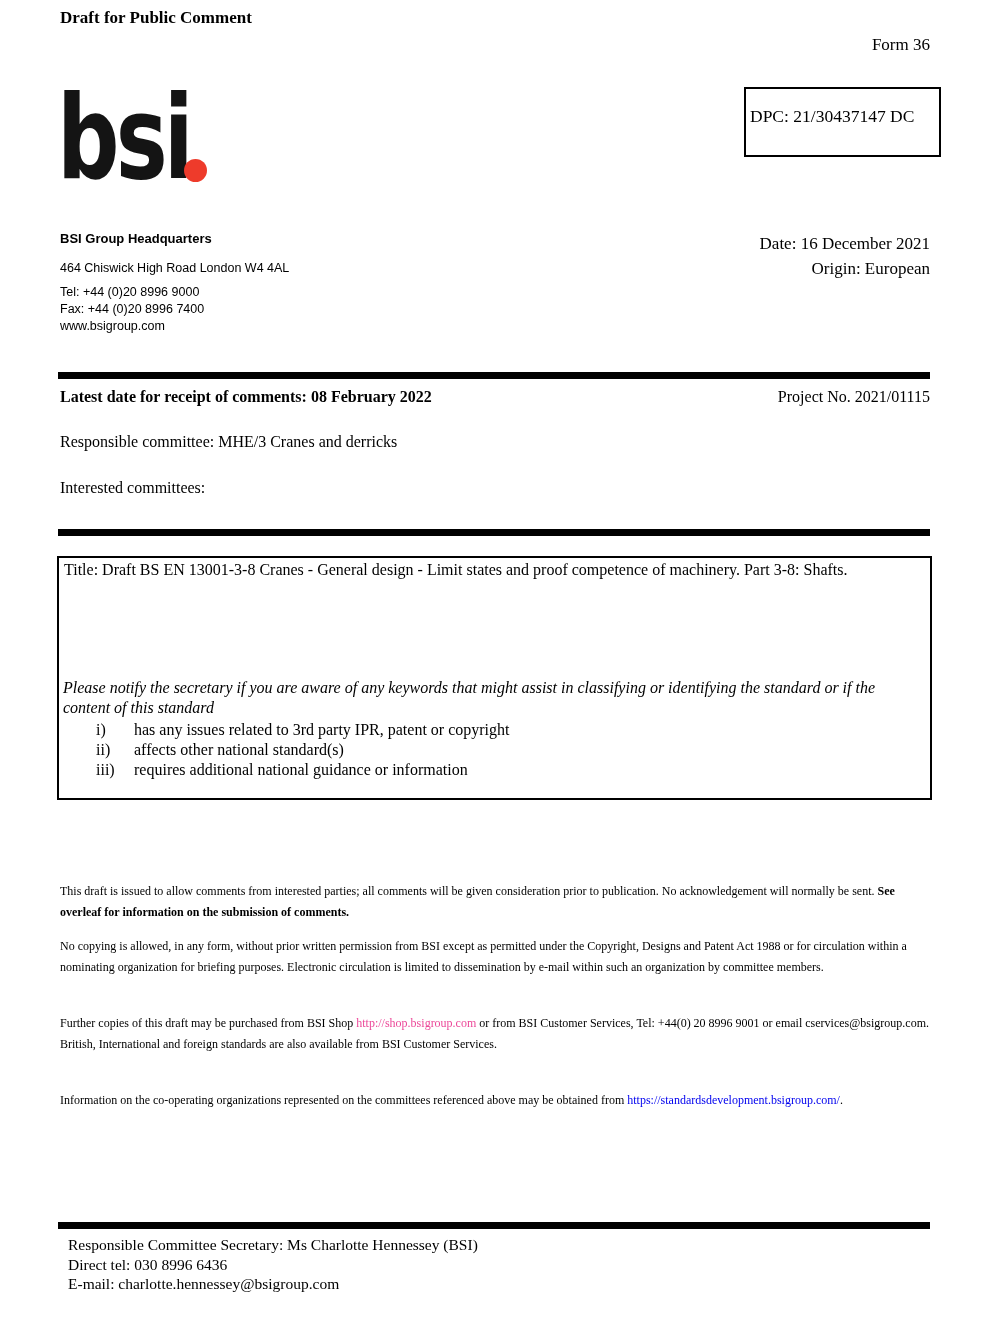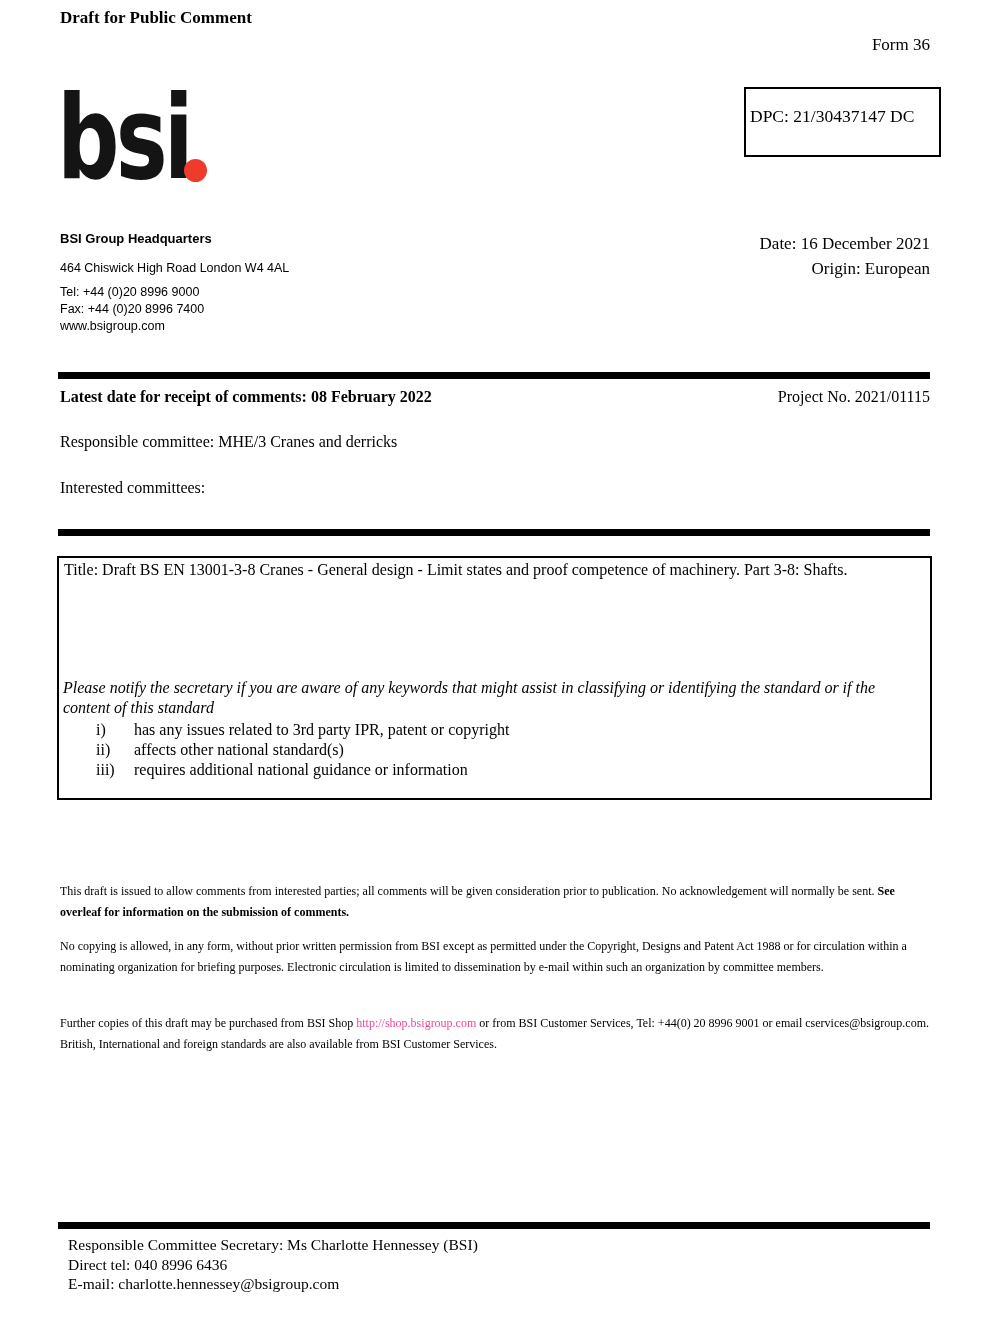--- a/index.html
+++ b/index.html
@@ -119,22 +119,25 @@
   <p class="abs para p1">
     <span>This draft is issued to allow comments from interested parties; all comments will be given consideration prior to publication. No acknowledgement will normally be sent. </span><b>See overleaf for information on the submission of comments.</b>
   </p>
 
   <p class="abs para p2">No copying is allowed, in any form, without prior written permission from BSI except as permitted under the Copyright, Designs and Patent Act 1988 or for circulation within a nominating organization for briefing purposes. Electronic circulation is limited to dissemination by e-mail within such an organization by committee members.</p>
 
   <p class="abs para p3">
     <span>Further copies of this draft may be purchased from BSI Shop </span><a class="link" style="color: #ec4899;">http://shop.bsigroup.com</a><span> or from BSI Customer Services, Tel: +44(0) 20 8996 9001 or email cservices@bsigroup.com. British, International and foreign standards are also available from BSI Customer Services.</span>
   </p>
 
+  <p class="abs para p4">
+    <span>Information on the co-operating organizations represented on the committees referenced above may be obtained from </span><a class="link" style="color: rgb(0, 0, 238);">https://standardsdevelopment.bsigroup.com/</a><span>.</span>
+  </p>
 
   <div class="abs bar bar3" style="background-color: rgb(0, 0, 0);"></div>
 
   <div class="abs footer">
     <p>Responsible Committee Secretary: Ms Charlotte Hennessey (BSI)</p>
-    <p>Direct tel: 040 8996 6436</p>
+    <p>Direct tel: 030 8996 6436</p>
     <p>E-mail: charlotte.hennessey@bsigroup.com</p>
   </div>
 
 </div>
 
 </body></html>

